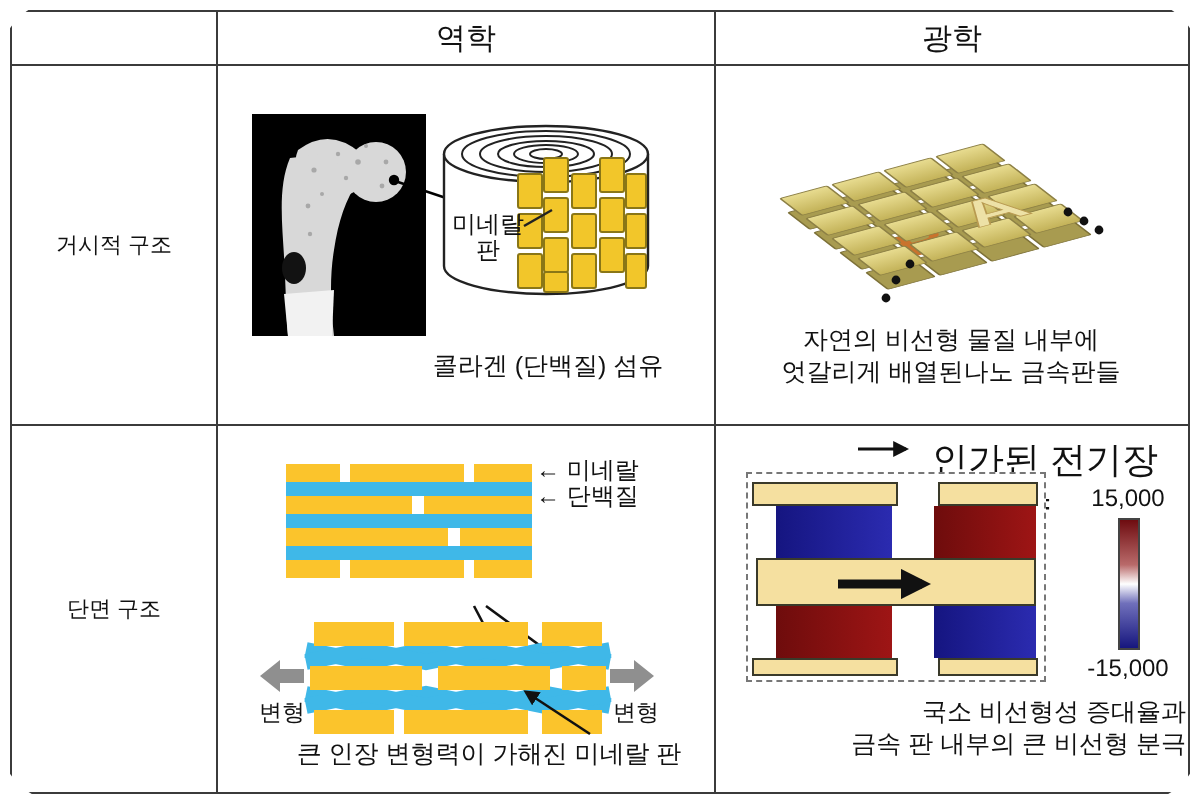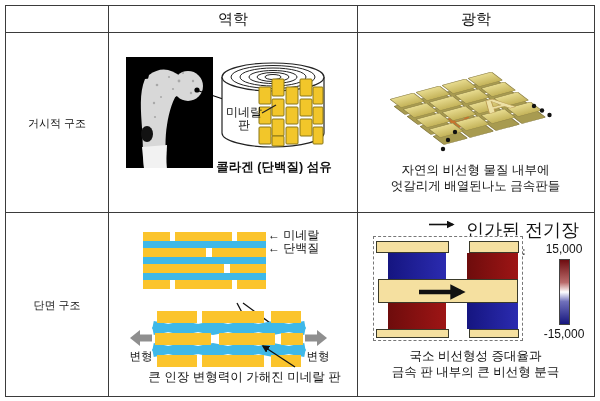--- a/index.html
+++ b/index.html
@@ -1,17 +1,17 @@
 <!DOCTYPE html>
 <html><head>
 <meta charset="utf-8">
 <style>
   html,body{margin:0;padding:0;background:#fff;}
   .stage{position:relative;width:600px;height:401px;background:#fff;overflow:hidden;
-         font-family:"Liberation Sans","DejaVu Sans",sans-serif;color:#111;}
+         font-family:"Liberation Sans","DejaVu Sans",sans-serif;color:#111;border-radius:31px;}
   .tbl{position:absolute;left:5px;top:5px;width:588px;height:390px;
        border:1.5px solid #3b3b3b;display:grid;
        grid-template-columns:103px 249px auto;
        grid-template-rows:27px 180px auto;background:#fff;}
   .cell{position:relative;background:#fff;border-right:1.5px solid #3b3b3b;
         border-bottom:1.5px solid #3b3b3b;overflow:hidden;}
   .cell.no-r{border-right:none}
   .cell.no-b{border-bottom:none}
   .center-lbl{display:flex;align-items:center;justify-content:center;text-align:center;}
   .hdr{font-size:15px;}
@@ -108,21 +108,21 @@
               <rect x="204" y="74" width="10" height="17" rx="1"></rect>
               <rect x="204" y="94" width="10" height="17" rx="1"></rect>
           </g>
           <line x1="153" y1="80" x2="167" y2="72" stroke="#222" stroke-width="1.2"></line>
         </g>
       </svg>
       <div class="txt small" style="left:114px;top:73px;width:42px;text-align:center;line-height:13px;">
         <span style="display:block">미네랄</span>
         <span style="display:block">판</span>
       </div>
-      <div class="txt cap" style="left:58px;top:127px;width:214px;font-weight:bold;">콜라겐 (단백질) 섬유</div>
+      <div class="txt cap" style="left:58px;top:143px;width:214px;">콜라겐 (단백질) 섬유</div>
     </div>
 
     <div class="cell no-r">
       <svg width="235" height="180" viewBox="0 0 235 180">
         <defs>
           <linearGradient id="gGold" x1="0" y1="0" x2="0" y2="1">
             <stop offset="0" stop-color="#e8dc90"></stop>
             <stop offset="1" stop-color="#c3b258"></stop>
           </linearGradient>
           <g id="tiles">
@@ -263,20 +263,20 @@
         <div class="blk dred" style="left:14px;top:65.5px;width:58px;height:26px;"></div>
         <div class="blk navy" style="left:93px;top:65.5px;width:51px;height:26px;"></div>
         <div class="blk tan" style="left:2px;top:91.5px;width:73px;height:9px;"></div>
         <div class="blk tan" style="left:95px;top:91.5px;width:50px;height:9px;"></div>
       </div>
 
       <div class="cbar" style="left:201px;top:46px;"></div>
       <div class="txt cbl" style="left:176px;top:29px;width:60px;">15,000</div>
       <div class="txt cbl" style="left:176px;top:114px;width:60px;">-15,000</div>
 
-      <div class="txt cap" style="left:0;top:136px;width:235px;">
+      <div class="txt cap" style="left:0;top:136px;width:235px;text-align:right;">
         <span style="display:block">국소 비선형성 증대율과</span>
         <span style="display:block">금속 판 내부의 큰 비선형 분극</span>
       </div>
     </div>
 
   </div>
 </div>
 
 </body></html>

